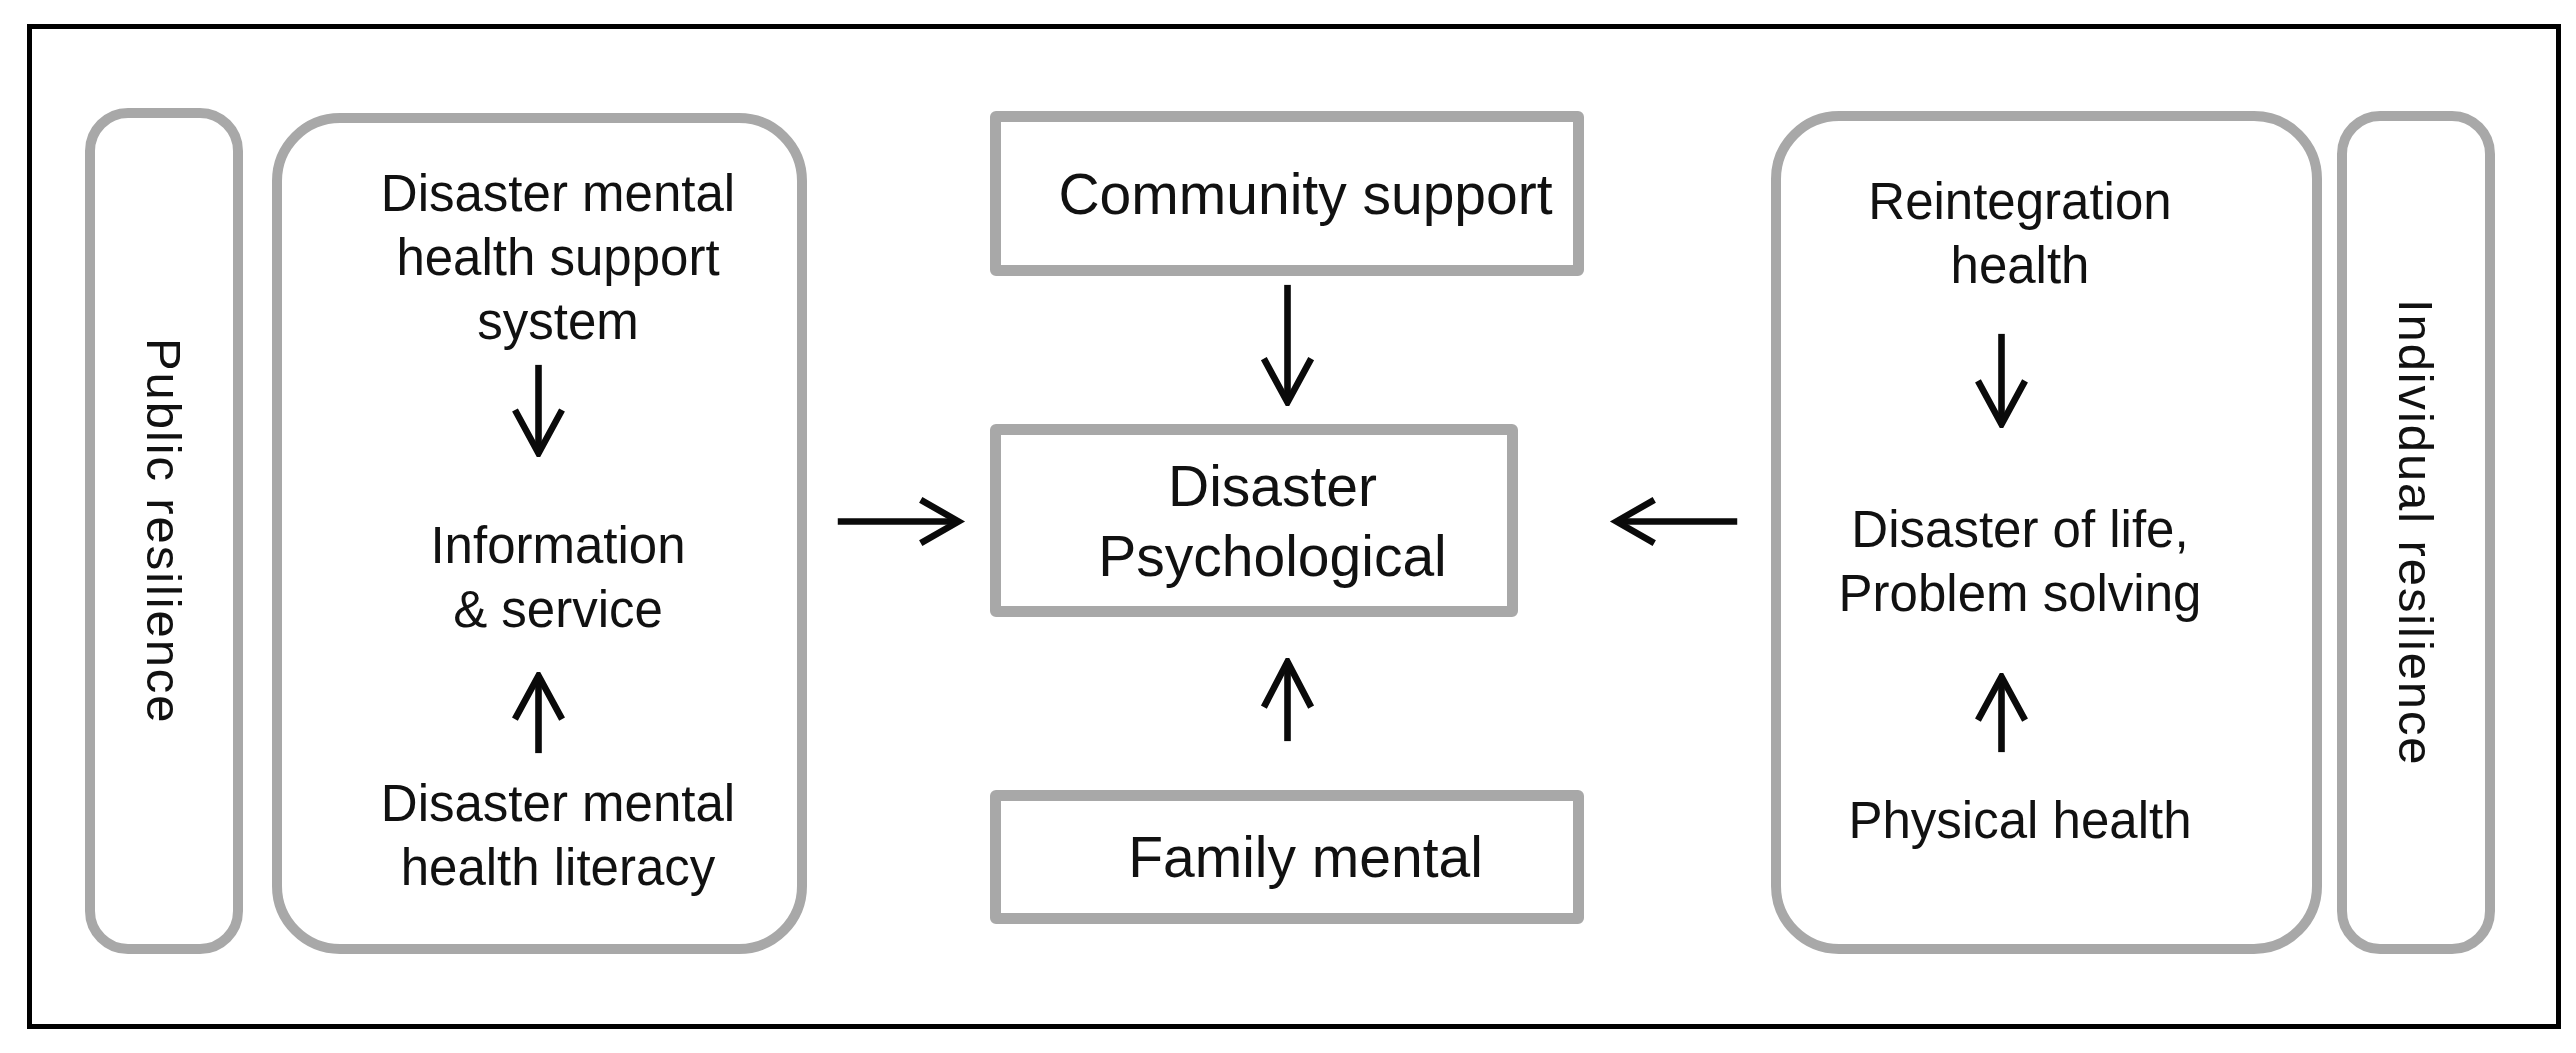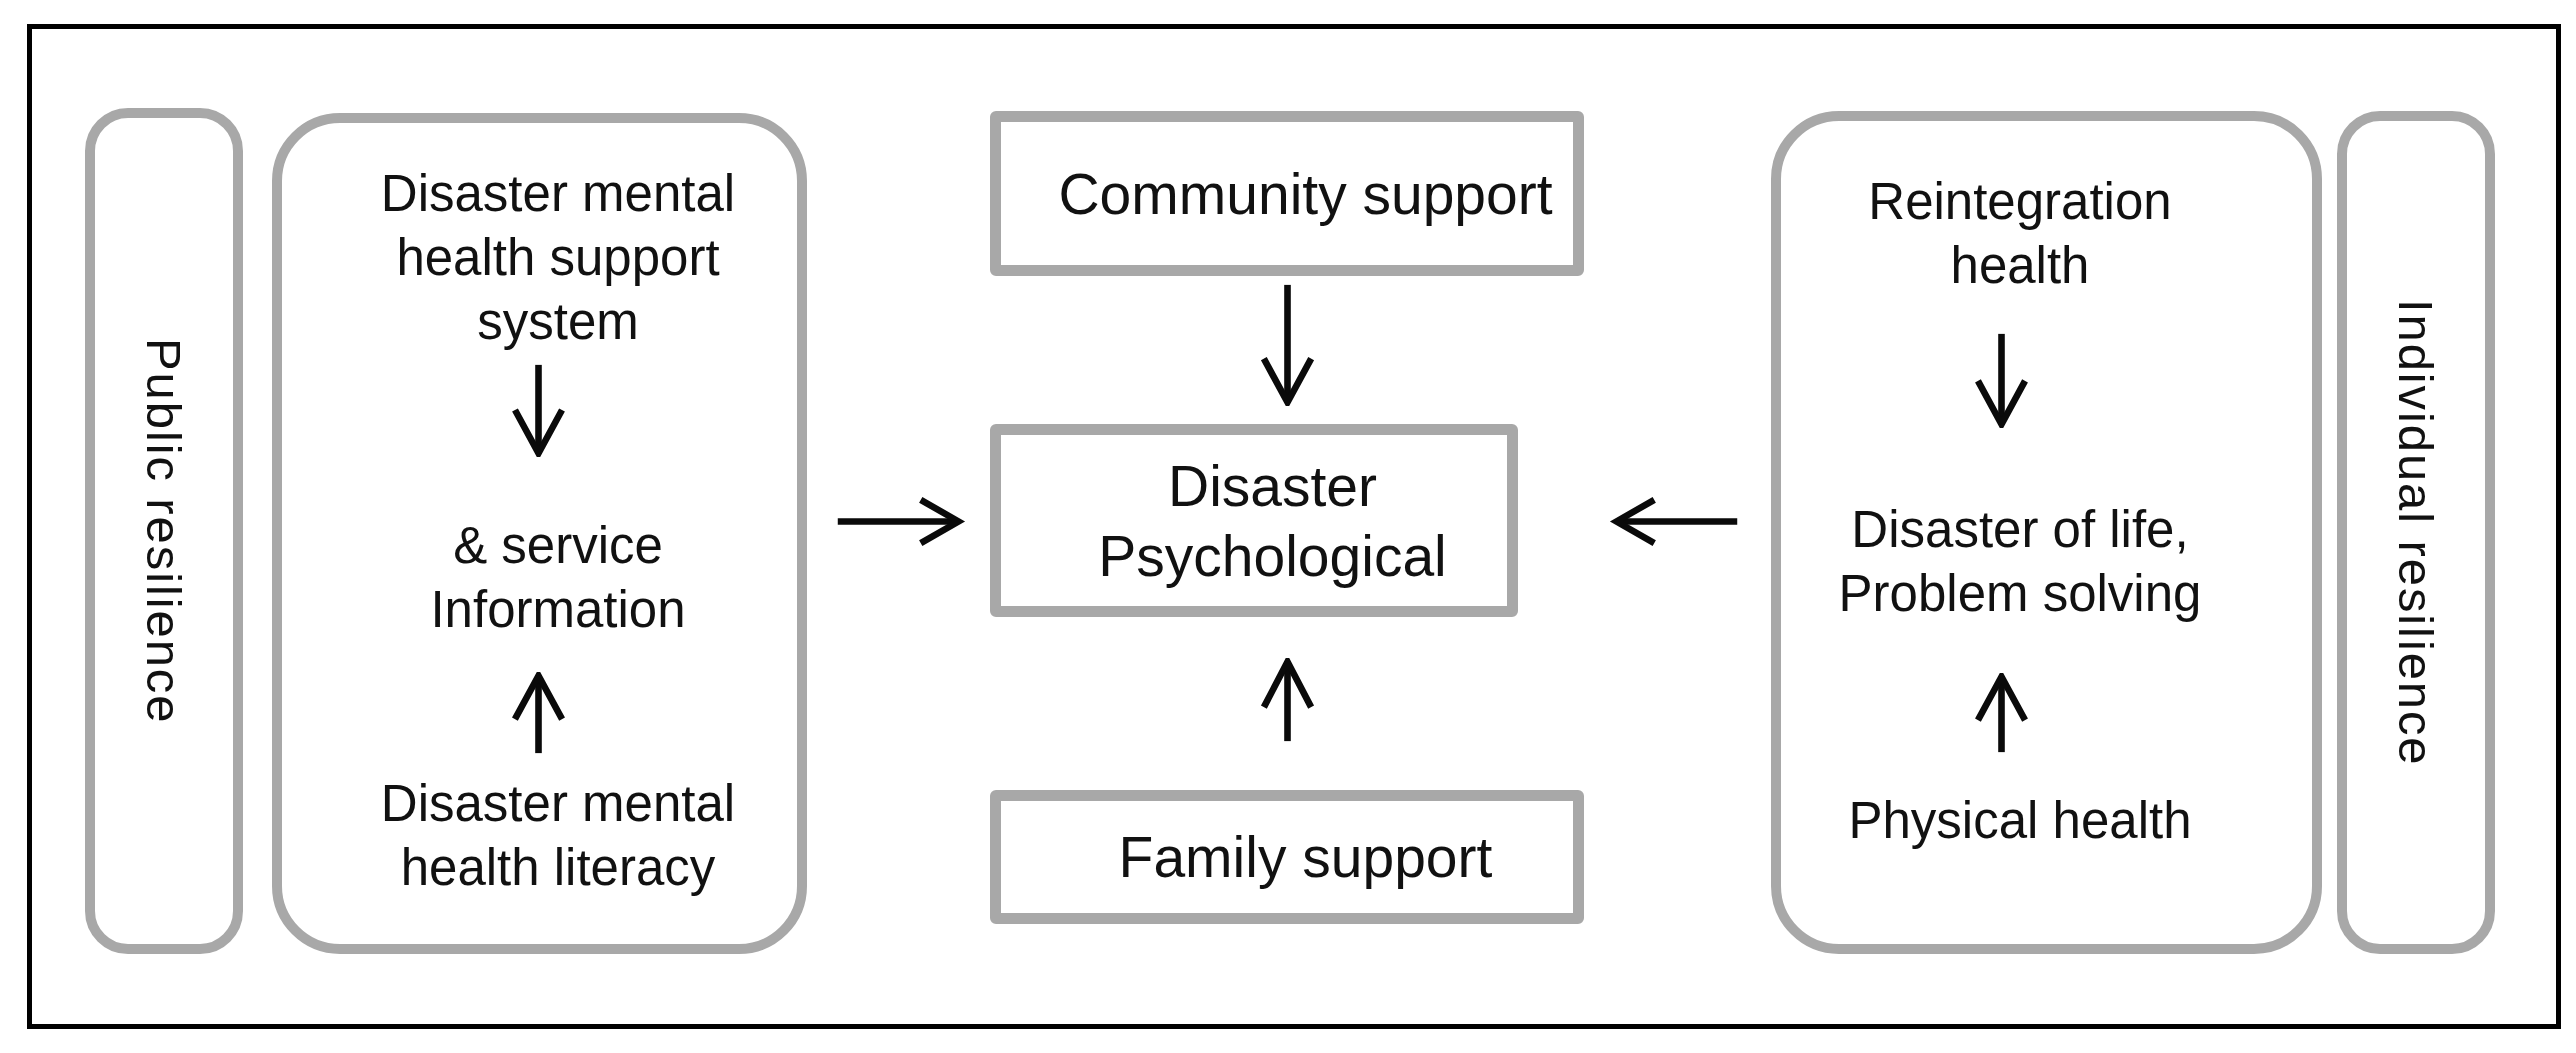--- a/index.html
+++ b/index.html
@@ -91,22 +91,22 @@
   </div>
 
   <div class="arrow" style="left:510px; top:363px;">
     <svg width="57" height="94" viewBox="0 0 60 100">
       <line class="s" x1="30" y1="2" x2="30" y2="92"></line>
       <polyline class="s" points="5,50 30,96 55,50"></polyline>
     </svg>
   </div>
 
   <div class="tblock" style="left:272px; top:514px; width:535px;">
+    <span class="line">Information</span>
     <span class="line">&amp; service</span>
-    <span class="line">Information</span>
   </div>
 
   <div class="arrow" style="left:510px; top:672px;">
     <svg width="57" height="83" viewBox="0 0 60 88">
       <line class="s" x1="30" y1="5" x2="30" y2="86"></line>
       <polyline class="s" points="5,50 30,4 55,50"></polyline>
     </svg>
   </div>
 
   <div class="tblock" style="left:272px; top:772px; width:535px;">
@@ -138,21 +138,21 @@
   </div>
 
   <div class="arrow" style="left:1259px; top:658px;">
     <svg width="57" height="85" viewBox="0 0 60 90">
       <line class="s" x1="30" y1="5" x2="30" y2="88"></line>
       <polyline class="s" points="5,52 30,4 55,52"></polyline>
     </svg>
   </div>
 
   <div class="gbox cbox" style="left:990px; top:790px; width:594px; height:134px;">
-    <span class="line">Family support</span>
+    <span class="line">Family mental</span>
   </div>
 
   <div class="arrow" style="left:1609px; top:479px;">
     <svg width="132" height="85" viewBox="0 0 140 90">
       <line class="s" x1="12" y1="45" x2="136" y2="45"></line>
       <polyline class="s" points="48,22 8,45 48,68"></polyline>
     </svg>
   </div>
 
   <div class="gbox bigbox" style="left:1771px; top:111px; width:551px; height:843px;"></div>

